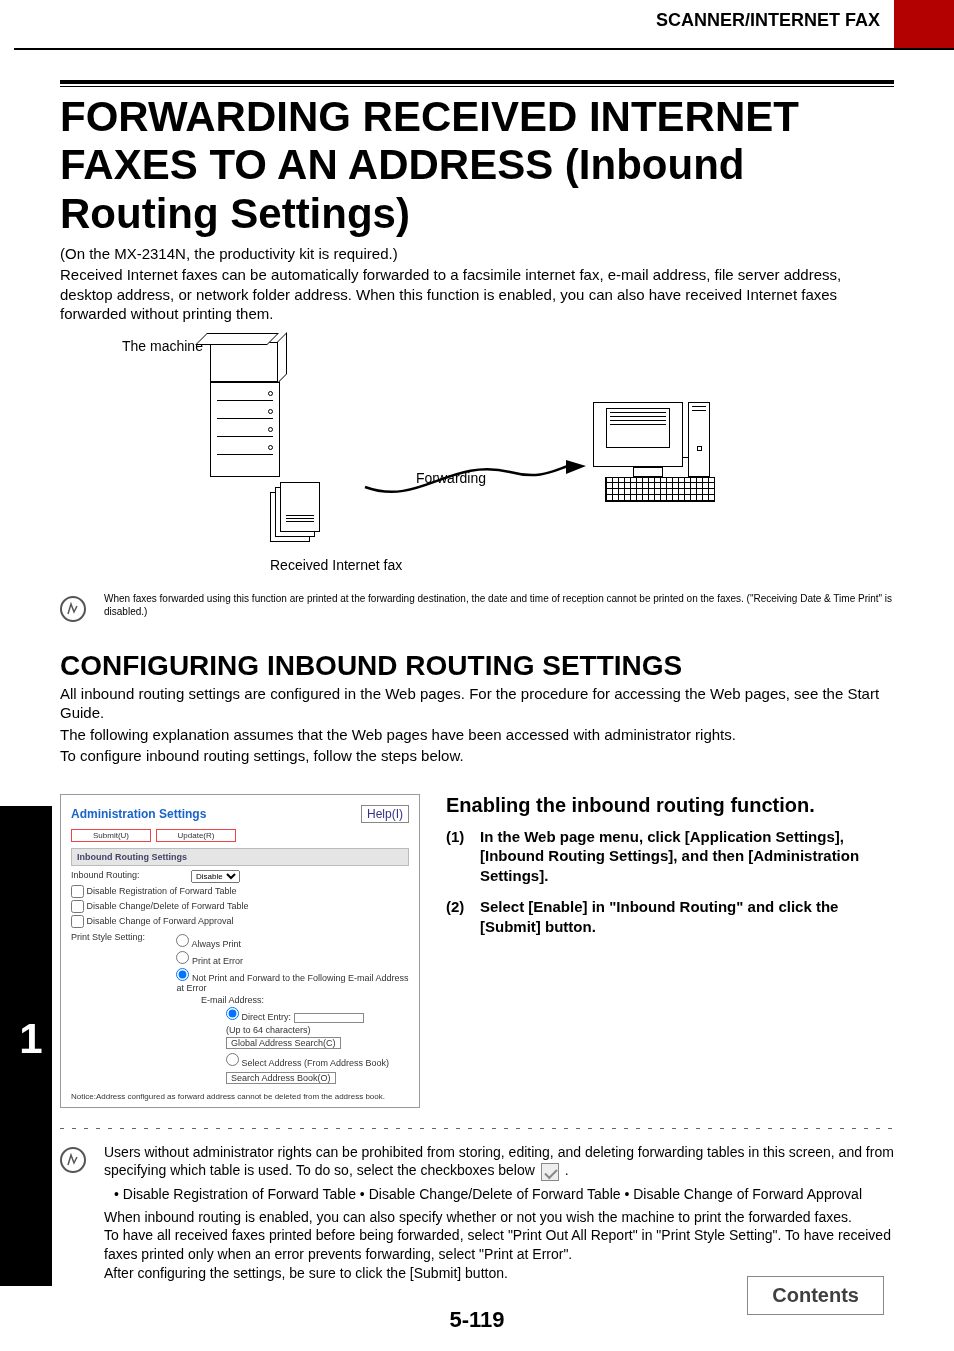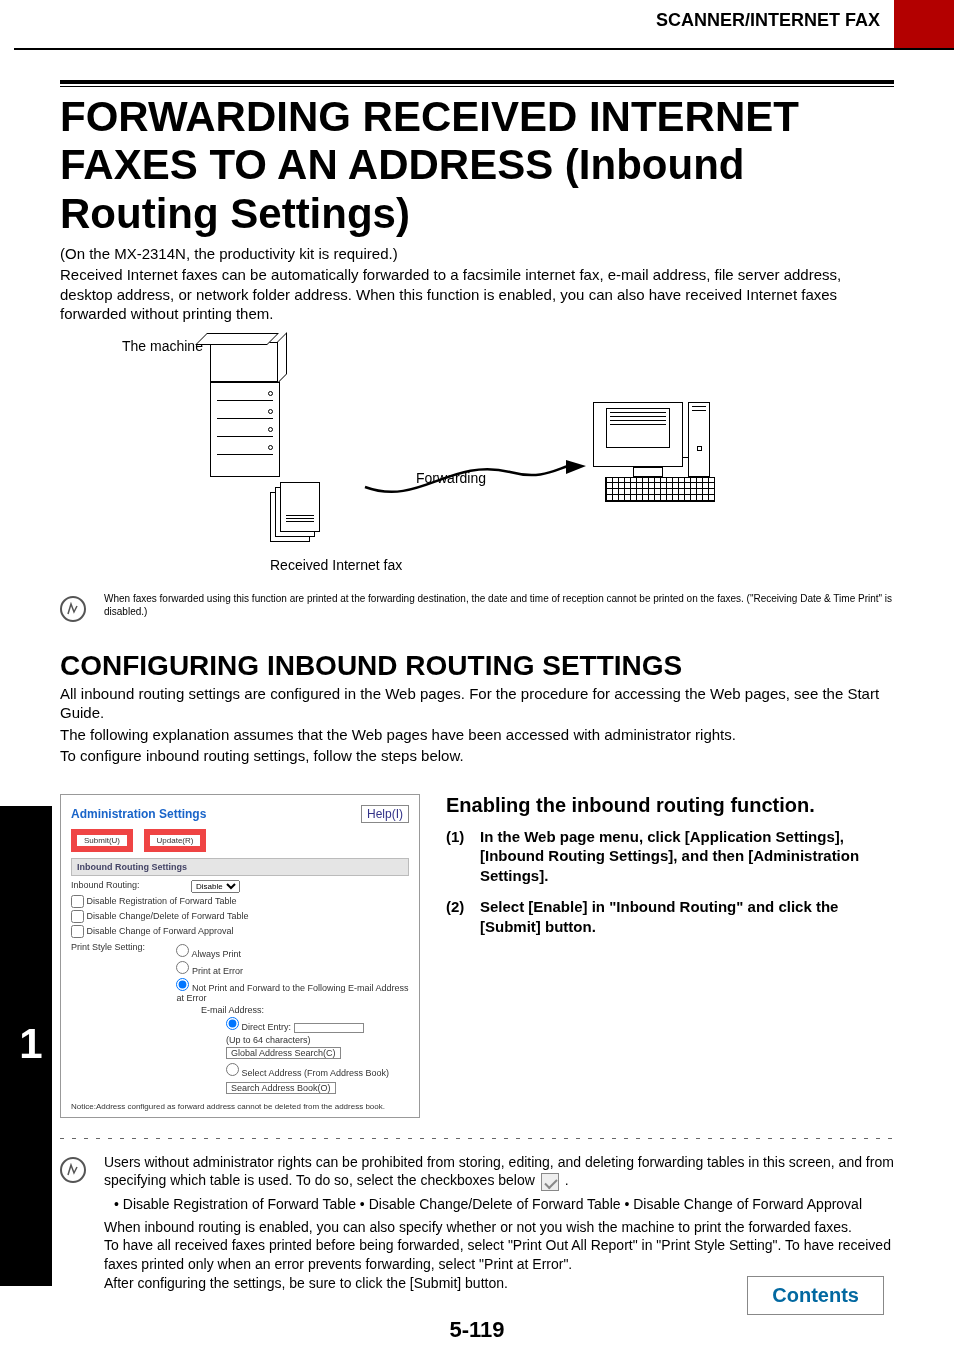--- a/index.html
+++ b/index.html
@@ -162,21 +162,21 @@
   .step-content { flex:1; }
   .step-top { display:flex; gap:26px; }
   .panel {
     width:360px; border:1px solid #999; background:#fff; padding:10px 10px 6px 10px;
     font-size:9px; color:#333;
   }
   .panel-header { display:flex; justify-content:space-between; align-items:center;}
   .panel-header .ptitle { color:#1964c9; font-weight:bold; font-size:12px;}
   .panel-header .hbtn { border:1px solid #888; padding:1px 5px; color:#338; font-size:12px;}
   .panel .btnrow { margin:6px 0; }
-  .panel .btnrow .pbtn { border:6px solid #ef4444; padding:1px 7px; font-size:8px; display:inline-block; margin-right:8px;}
+  .panel .btnrow .pbtn { border:1px solid #ef4444; padding:1px 21px; font-size:8px; display:inline-block; margin-right:2px;}
   .panel .section-bar {
     border:1px solid #bbb; background:#e5e5e5; padding:3px 5px; font-size:9px; font-weight:bold; color:#446;
   }
   .panel .fld { display:flex; margin-top:4px; }
   .panel .fld .lbl { width:120px; }
   .panel .fld .val select{font-size:8px;}
   .panel .cb { margin-top:2px; }
   .panel .cb input { vertical-align:middle; }
   .panel .radio { display:block; margin:2px 0; }
   .panel .subind { margin-left:130px; }
@@ -208,21 +208,21 @@
     border-left:2px solid #888; border-bottom:2px solid #888; transform:rotate(-45deg);
   }
   
   .page-num {
     text-align:center; font-size:22px; font-weight:bold;
     margin-top:24px;
   }
   .contents-btn {
     position:absolute; right:70px; bottom:36px;
     border:1px solid #888; padding:7px 24px;
-    color:#0369a1; font-weight:bold; font-size:20px;
+    color:#404040; font-weight:bold; font-size:20px;
     background:#fff;
   }
   
   .left-black {
     position:absolute; left:0; top:806px; width:52px; height:480px; background:#000;
   }
   
   .arrow-swoosh svg { width:100%; height:100%; }
 </style>
 </head>

